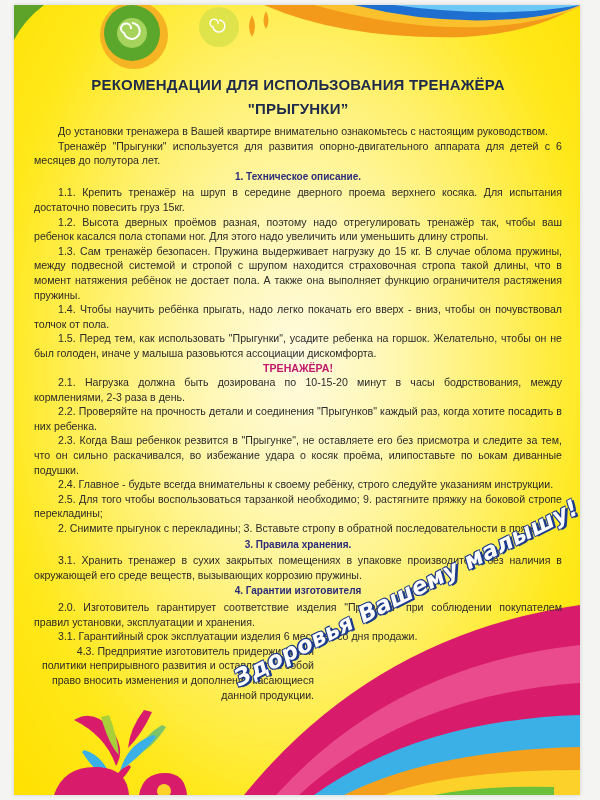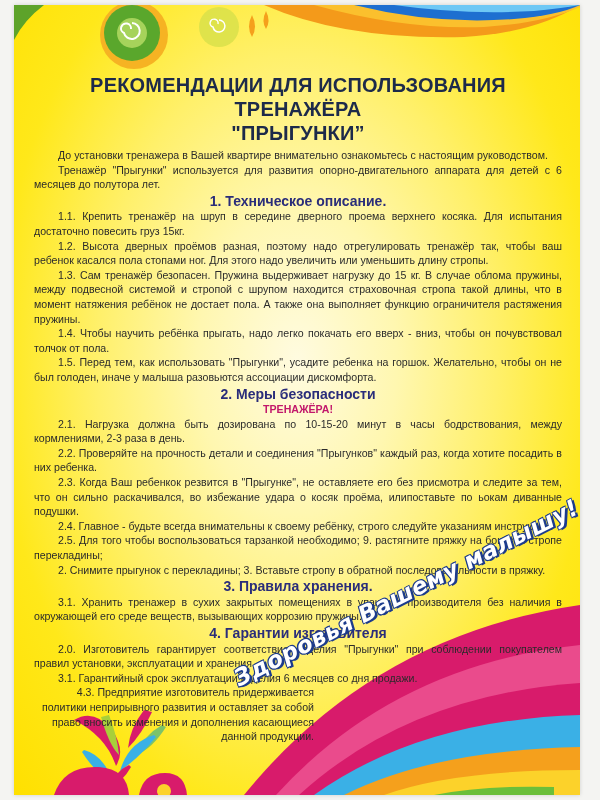--- a/index.html
+++ b/index.html
@@ -14,27 +14,27 @@
     background: radial-gradient(ellipse at 50% 45%, #fffbe0 0%, #fff7b0 25%, #fff06a 50%, #ffe81a 75%, #ffe000 100%);
     box-shadow: 0 0 4px rgba(0,0,0,0.15);
   }
   .deco { position:absolute; left:0; top:0; }
   .content {
     position:absolute; left:20px; top:68px; width:528px;
     color:#2b2b2b; font-size:10.6px; line-height:14.6px;
   }
   .title {
     text-align:center; font-weight:bold; color:#1d2a4a;
-    font-size:20px; line-height:24px; letter-spacing:0.2px;
+    font-size:15px; line-height:24px; letter-spacing:0.2px;
     margin-bottom:3px;
   }
   p { margin:0; text-align:justify; text-indent:24px; }
   .sect {
     text-align:center; font-weight:bold; color:#2a2d7a;
-    font-size:14px; text-indent:0; margin:2px 0 1px 0;
+    font-size:10px; text-indent:0; margin:2px 0 1px 0;
   }
   .warn { text-align:center; font-weight:bold; color:#c2186b; text-indent:0; }
   .narrow { width:280px; text-align:right; }
   .slogan {
     position:absolute; left:270px; top:650px; width:320px; height:120px;
     transform: rotate(-27deg); transform-origin: 0 100%;
     font-family:"DejaVu Sans", sans-serif; font-weight:bold; font-style:italic;
     font-size:23px; color:#ffffff; letter-spacing:0.5px;
     text-shadow: 2px 2px 0 #1c3b8c, -1px -1px 0 #1c3b8c, 1px -1px 0 #1c3b8c, -1px 1px 0 #1c3b8c;
     white-space:nowrap;
@@ -102,21 +102,20 @@
     <p>До установки тренажера в Вашей квартире внимательно ознакомьтесь с настоящим руководством.</p>
     <p>Тренажёр "Прыгунки" используется для развития опорно-двигательного аппарата для детей с 6 месяцев до полутора лет.</p>
 
     <div class="sect">1. Техническое описание.</div>
     <p>1.1. Крепить тренажёр на шруп в середине дверного проема верхнего косяка. Для испытания достаточно повесить груз 15кг.</p>
     <p>1.2. Высота дверных проёмов разная, поэтому надо отрегулировать тренажёр так, чтобы ваш ребенок касался пола стопами ног. Для этого надо увеличить или уменьшить длину стропы.</p>
     <p>1.3. Сам тренажёр безопасен. Пружина выдерживает нагрузку до 15 кг. В случае облома пружины, между подвесной системой и стропой с шрупом находится страховочная стропа такой длины, что в момент натяжения ребёнок не достает пола. А также она выполняет функцию ограничителя растяжения пружины.</p>
     <p>1.4. Чтобы научить ребёнка прыгать, надо легко покачать его вверх - вниз, чтобы он почувствовал толчок от пола.</p>
     <p>1.5. Перед тем, как использовать "Прыгунки", усадите ребенка на горшок. Желательно, чтобы он не был голоден, иначе у малыша разовьются ассоциации дискомфорта.</p>
 
-    <div class="sect">2. Меры безопасности</div>
     <div class="warn">ТРЕНАЖЁРА!</div>
     <p>2.1. Нагрузка должна быть дозирована по 10-15-20 минут в часы бодрствования, между кормлениями, 2-3 раза в день.</p>
     <p>2.2. Проверяйте на прочность детали и соединения "Прыгунков" каждый раз, когда хотите посадить в них ребенка.</p>
     <p>2.3. Когда Ваш ребенкок резвится в "Прыгунке", не оставляете его без присмотра  и следите за тем, что он сильно раскачивался, во избежание удара о косяк проёма, илипоставьте по ьокам диванные подушки.</p>
     <p>2.4. Главное - будьте всегда внимательны к своему ребёнку, строго следуйте указаниям инструкции.</p>
     <p>2.5. Для того чтобы воспользоваться тарзанкой необходимо; 9. растягните пряжку на боковой стропе перекладины;</p>
     <p>2. Снимите прыгунок с перекладины; 3. Вставьте стропу в обратной последовательности в пряжку.</p>
 
     <div class="sect">3. Правила хранения.</div>
     <p>3.1. Хранить тренажер в сухих закрытых помещениях в упаковке производителя без наличия в окружающей его среде веществ, вызывающих коррозию пружины.</p>

